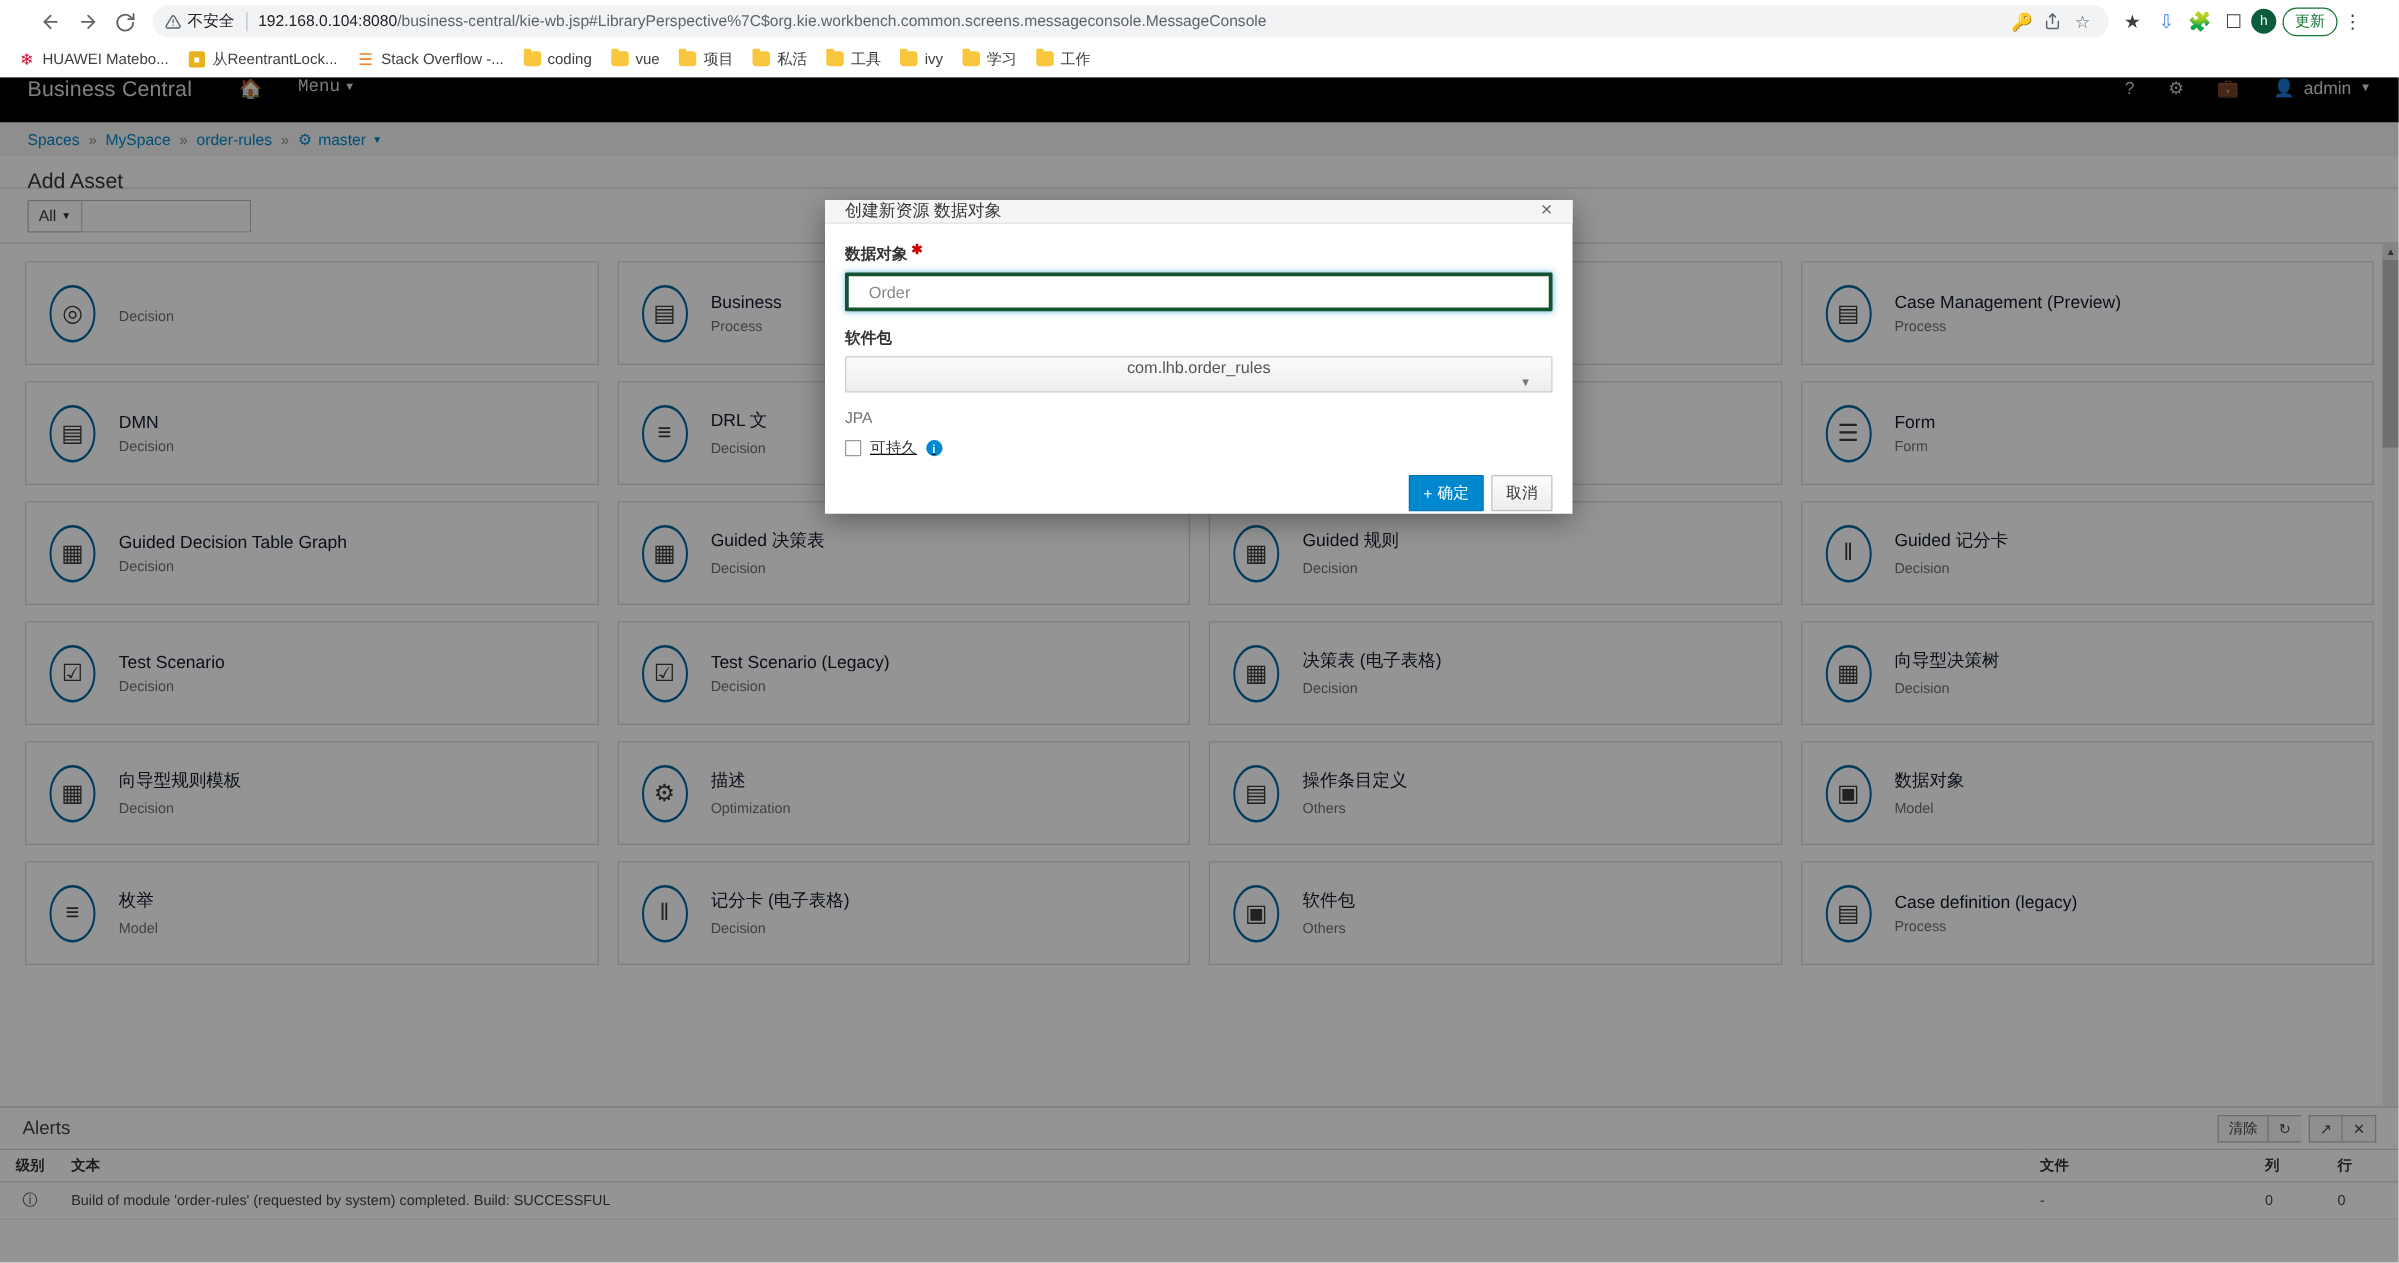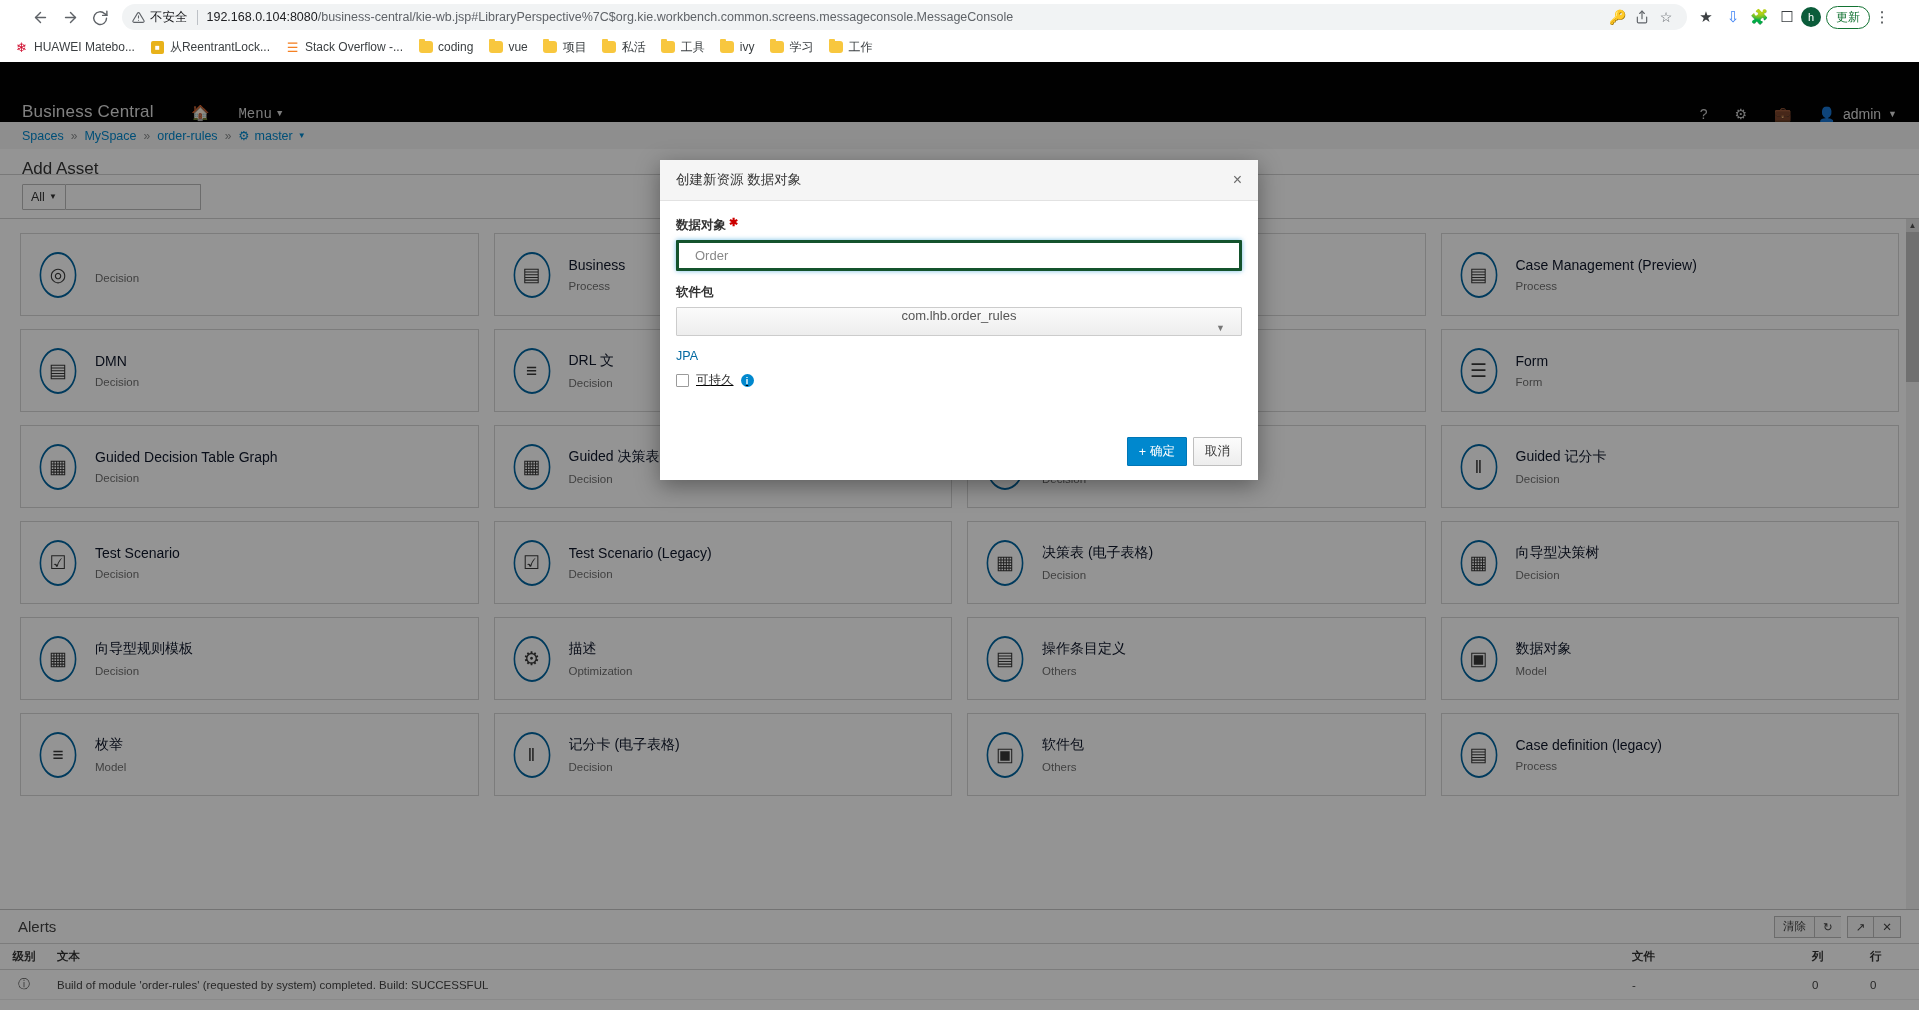--- a/index.html
+++ b/index.html
@@ -52,21 +52,21 @@
   .folder-ico::before { content:""; position:absolute; top:-2.5px; left:0; width:6px; height:3px; background:#f8c73e; border-radius:1px 1px 0 0; }
   .huawei-ico { color: #cf0a2c; font-size: 13px; }
   .sq-ico { width: 13px; height: 13px; background: #e8b21a; border-radius: 2px; display:flex; align-items:center; justify-content:center; color:#fff; font-size:8px; }
   .so-ico { color: #f48024; font-size: 13px; }
 
   
   .app-wrap { position: relative; width: 1919px; height: 948px; }
   .dim-overlay { position: absolute; inset: 0; background: rgba(0,0,0,0.42); z-index: 50; pointer-events: none; }
 
   .bc-header {
-    height: 60px; background: #030303; display: flex; align-items: flex-end;
+    height: 36px; background: #030303; display: flex; align-items: flex-start;
     padding: 0 22px; color: #fff;
   }
   .bc-brand { font-size: 17px; color: #dedede; font-weight: 400; letter-spacing: .2px; }
   .bc-home { margin-left: 38px; font-size: 15px; color: #bbb; cursor: pointer; }
   .bc-menu { margin-left: 28px; font-size: 14px; color: #d6d6d6; cursor: pointer; display:flex; align-items:center; gap:5px;font-family:Liberation Mono, monospace; }
   .bc-right { margin-left: auto; display: flex; align-items: center; gap: 27px; color: #c9c9c9; font-size: 14px; }
   .bc-right .ico { cursor: pointer; display:flex; align-items:center; }
   .bc-user { display: flex; align-items: center; gap: 7px; cursor: pointer; font-size: 14px; color: #ddd; }
 
   .breadcrumb-bar {
@@ -127,21 +127,21 @@
     text-align: left; font-weight: bold; color: #333; padding: 5px 9px;
     border-top: 1px solid #d6d6d6; border-bottom: 1px solid #d6d6d6; background: #fff;
   }
   .alerts-table td { padding: 6px 9px; color: #444; border-bottom: 1px solid #ececec; }
   .alerts-table .c-level { width: 48px; text-align: center; }
   .alerts-table .c-file { width: 180px; }
   .alerts-table .c-col { width: 58px; }
   .alerts-table .c-row { width: 58px; }
   .lvl-ico { color: #555; font-size: 12px; }
   .modal {
-    position: absolute; left: 660px; top: 98px; width: 598px; height: 320px;
+    position: absolute; left: 660px; top: 98px; width: 598px; height: 251px;
     background: #fff; box-shadow: 0 6px 22px rgba(0,0,0,0.38); z-index: 101;
     display: flex; flex-direction: column;
   }
   .modal-header {
     height: 41px; background: #f5f5f5; border-bottom: 1px solid #e2e2e2;
     display: flex; align-items: center; padding: 0 16px;
   }
   .modal-title { font-size: 13.5px; color: #363636; }
   .modal-close { margin-left: auto; font-size: 16px; color: #6b6b6b; cursor: pointer; line-height: 1; }
   .modal-body { padding: 16px 16px 0 16px; flex: 1; }
@@ -153,21 +153,21 @@
     box-shadow: 0 0 5px rgba(0,136,206,0.55); outline: none; background: #fff;
   }
   .text-input::placeholder { color: #888; }
   .field-block { margin-bottom: 13px; }
   .select-box {
     width: 100%; height: 29px; border: 1px solid #ccc; border-radius: 1px;
     background: linear-gradient(#fbfbfb, #ededed);
     display: flex; align-items: center; padding: 0 16px; font-size: 13px; color: #555; cursor: pointer; flex-direction: column;
   }
   .select-caret { margin-left: auto; font-size: 9px; color: #777; }
-  .sub-label { font-size: 12.5px; color: #0369a1; margin-bottom: 9px; }
+  .sub-label { font-size: 12.5px; color: #737373; margin-bottom: 9px; }
   .checkbox-row { display: flex; align-items: center; gap: 7px; text-decoration: underline; }
   .cb { width: 13px; height: 13px; border: 1px solid #9b9b9b; background: #fff; border-radius: 1px; cursor: pointer; flex:none; }
   .cb-label { font-size: 12.5px; color: #333; }
   .info-ico {
     width: 13px; height: 13px; border-radius: 50%; background: #0088ce; color: #fff;
     font-size: 9px; font-weight: bold; display: flex; align-items: center; justify-content: center; cursor: pointer;
   }
   .modal-footer { padding: 0 16px 14px 16px; display: flex; justify-content: flex-end; gap: 6px; }
   .btn-primary {
     background: #0088ce; border: 1px solid #0076b6; color: #fff; font-size: 12.5px;

